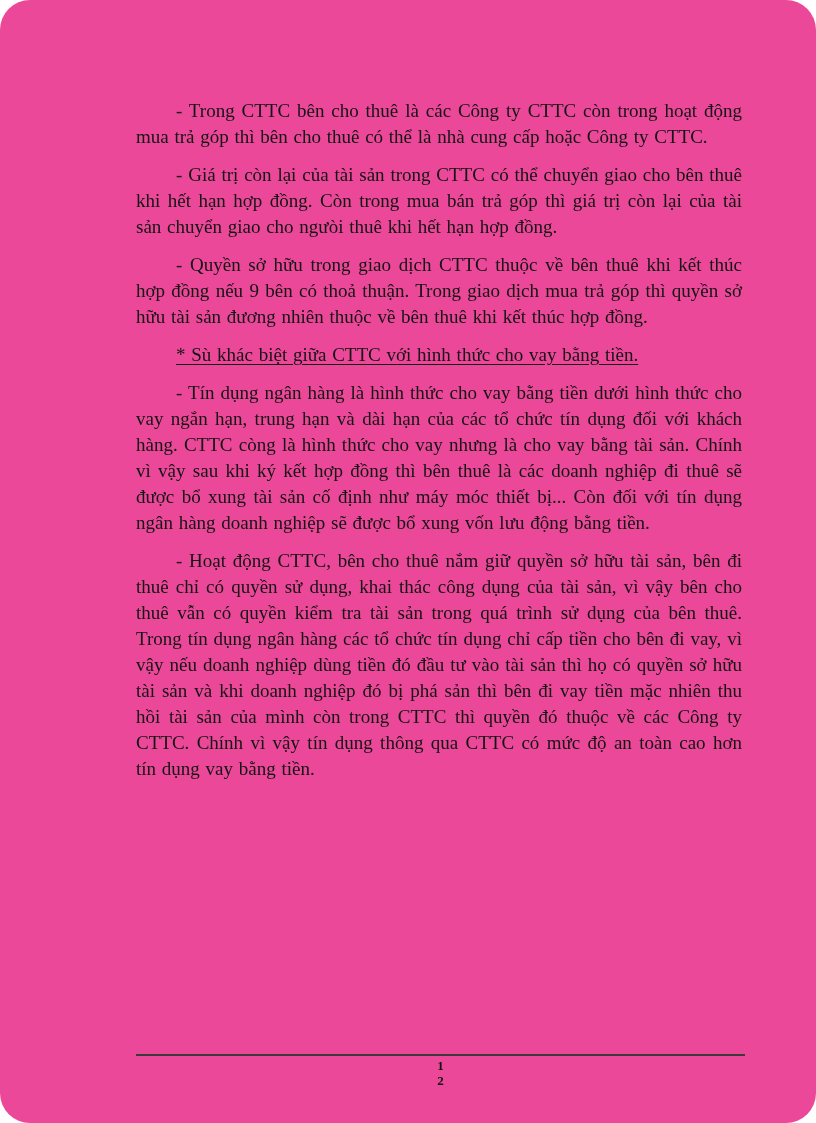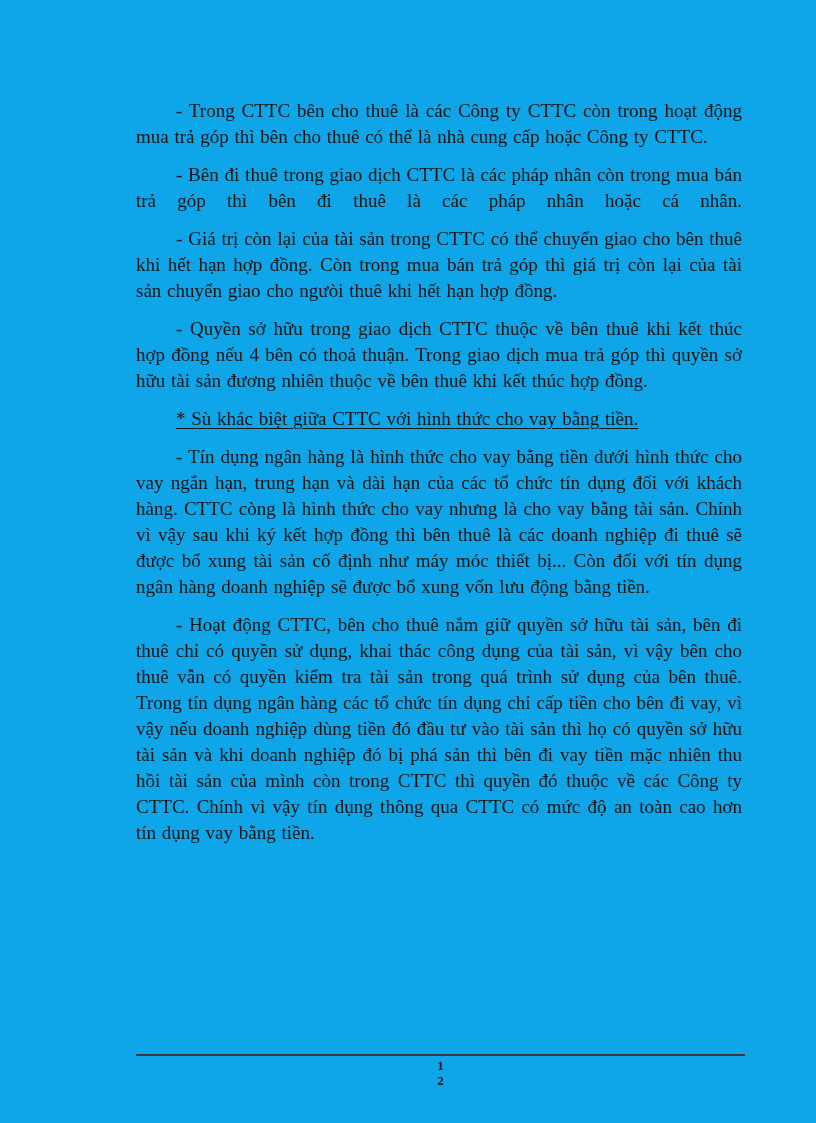--- a/index.html
+++ b/index.html
@@ -4,24 +4,25 @@
 <style>
   html, body {
     margin: 0;
     padding: 0;
     background: #ffffff;
   }
   .page {
     position: relative;
     width: 816px;
     height: 1123px;
-    background: #0ea5e9;
+    background: #ec4899;
     color: #141414;
     font-family: "Liberation Serif", "DejaVu Serif", serif;
     overflow: hidden;
+    border-radius: 30px;
   }
   .content {
     position: absolute;
     top: 98px;
     left: 136px;
     width: 606px;
   }
   .content p {
     margin: 0 0 12px 0;
     font-size: 19px;
@@ -57,26 +58,25 @@
   }
 </style>
 </head>
 <body>
 
 <div class="page">
 
   <div class="content">
     <p>- Trong CTTC bên cho thuê là  các Công ty CTTC còn trong hoạt động mua trả góp thì bên cho thuê có thể là nhà  cung cấp hoặc Công ty CTTC.</p>
 
-    <p class="justify-last">- Bên đi thuê trong giao  dịch CTTC là các pháp nhân  còn trong mua bán trả góp thì bên đi thuê là các pháp nhân hoặc cá nhân.</p>
 
 
     <p>- Giá trị  còn lại  của tài sản trong CTTC có thể chuyển giao  cho bên thuê khi hết hạn hợp đồng. Còn trong mua bán trả góp thì giá trị  còn lại  của tài sản chuyển giao  cho ngưòi thuê khi hết hạn hợp đồng.</p>
 
-    <p>- Quyền sở hữu trong giao  dịch CTTC thuộc về bên thuê khi kết thúc hợp đồng nếu 4 bên có thoả thuận. Trong giao  dịch mua trả góp thì quyền sở hữu tài sản đương nhiên  thuộc về bên thuê khi kết thúc hợp đồng.</p>
+    <p>- Quyền sở hữu trong giao  dịch CTTC thuộc về bên thuê khi kết thúc hợp đồng nếu 9 bên có thoả thuận. Trong giao  dịch mua trả góp thì quyền sở hữu tài sản đương nhiên  thuộc về bên thuê khi kết thúc hợp đồng.</p>
 
     <p class="section-heading">* Sù khác biệt giữa  CTTC với hình thức cho vay bằng tiền.</p>
 
     <p>- Tín dụng ngân hàng là hình thức cho vay bằng tiền dưới hình thức cho vay ngắn hạn, trung hạn và dài hạn của các tổ chức tín dụng đối với khách hàng. CTTC còng là hình thức cho vay nhưng là cho vay bằng tài sản. Chính vì vậy sau khi ký kết hợp đồng thì bên thuê là  các doanh nghiệp  đi thuê sẽ được bổ xung tài sản cố định như máy móc thiết bị... Còn đối với tín dụng ngân hàng doanh nghiệp sẽ được bổ xung vốn lưu  động bằng tiền.</p>
 
 
     <p>- Hoạt động CTTC, bên cho thuê nắm giữ quyền sở hữu tài sản, bên đi thuê chỉ có quyền sử dụng, khai thác công dụng của tài sản, vì vậy bên cho thuê vẫn có quyền kiểm tra tài sản trong quá trình sử dụng của bên thuê. Trong tín dụng ngân hàng các tổ chức tín dụng chỉ cấp tiền cho bên đi vay, vì vậy nếu doanh nghiệp dùng tiền đó đầu tư vào tài sản thì họ có quyền sở hữu tài sản và khi doanh nghiệp đó bị phá sản thì bên đi vay tiền mặc nhiên thu hồi tài sản của mình còn trong CTTC thì quyền đó thuộc về các Công ty CTTC. Chính vì vậy tín dụng thông qua CTTC có mức độ an toàn cao hơn tín dụng vay bằng tiền.</p>
   </div>
 
   <div class="footer">

